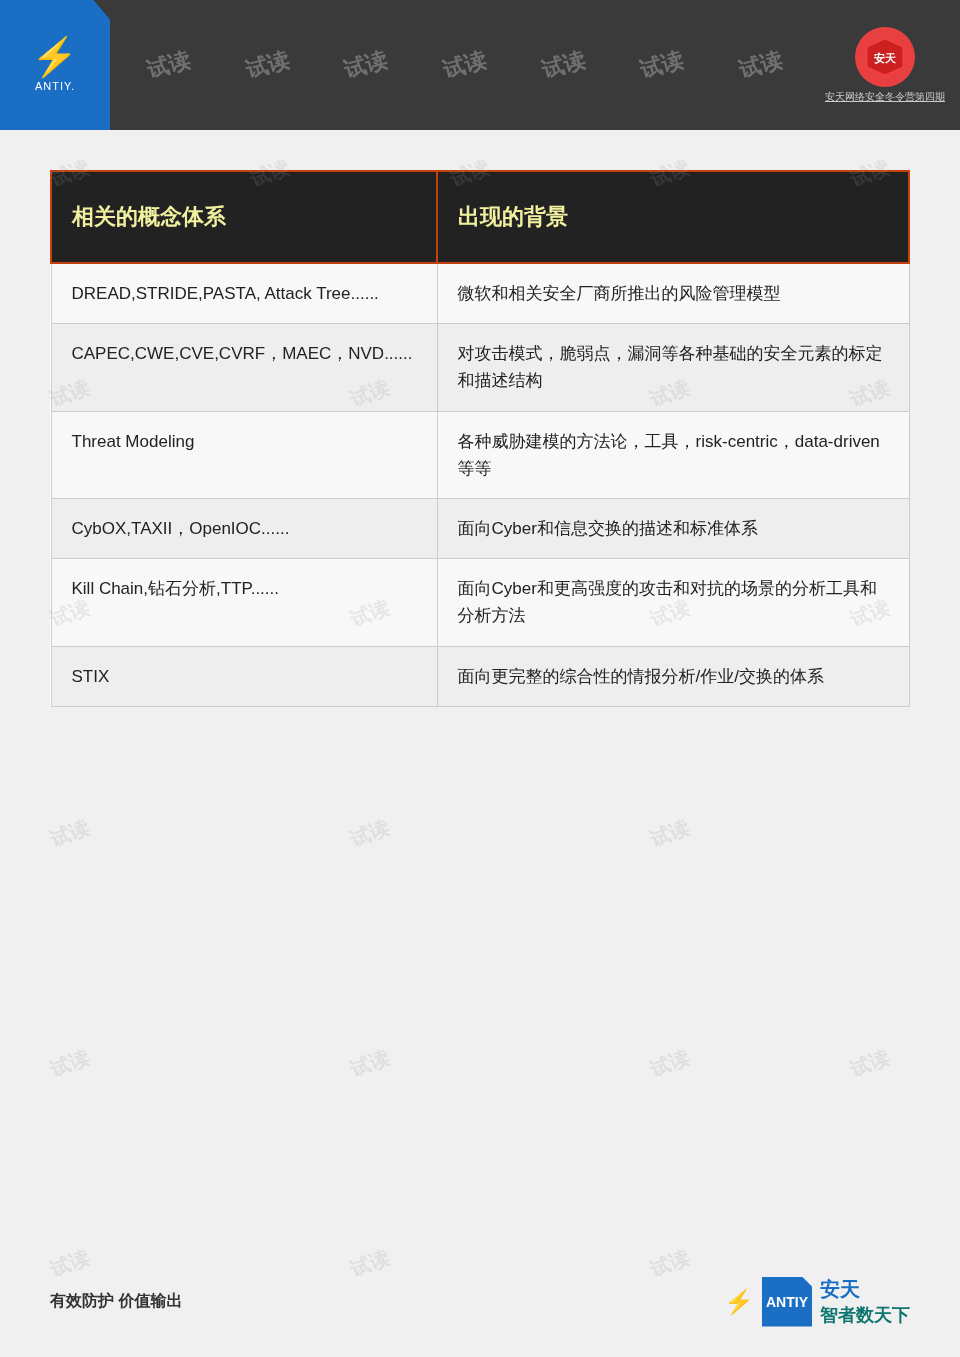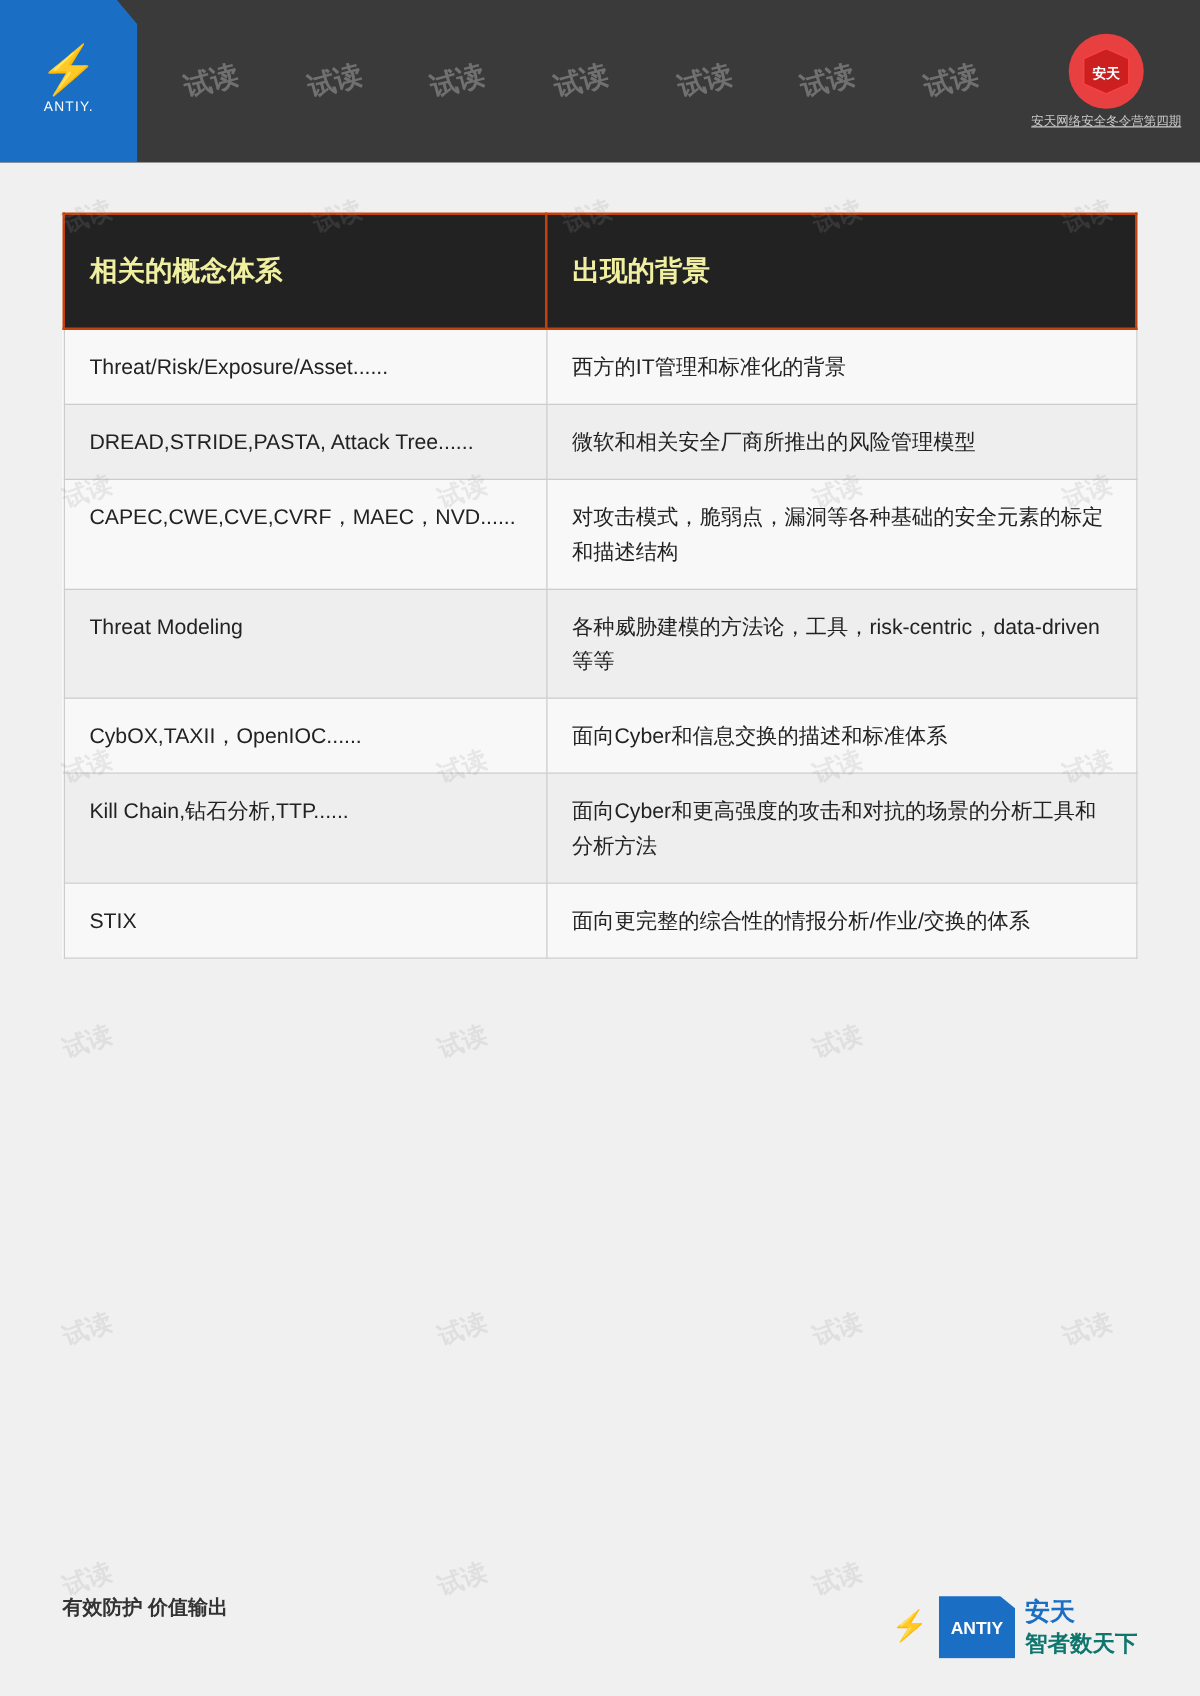--- a/index.html
+++ b/index.html
@@ -159,37 +159,38 @@
     .col-right { width: 55%; }
 
     
     .footer {
       position: absolute;
       bottom: 20px;
       left: 0;
       right: 0;
       padding: 10px 50px;
       display: flex;
+      align-items: center;
       justify-content: space-between;
     }
 
     .footer-left {
       color: #333;
       font-size: 16px;
       font-weight: bold;
     }
 
     .footer-right {
       display: flex;
       align-items: center;
       gap: 8px;
     }
 
     .footer-logo-icon {
-      width: 61px;
+      width: 50px;
       height: 50px;
       background: #1a6fc4;
       display: flex;
       align-items: center;
       justify-content: center;
       color: white;
       font-size: 14px;
       font-weight: bold;
       clip-path: polygon(0 0, 80% 0, 100% 20%, 100% 100%, 0 100%);
     }
@@ -247,24 +248,20 @@
 
 <div class="main-content">
   <table class="data-table">
     <thead>
       <tr>
         <th class="col-left">相关的概念体系</th>
         <th class="col-right">出现的背景</th>
       </tr>
     </thead>
     <tbody id="table-body">
-    <tr>
-          <td>Threat/Risk/Exposure/Asset......</td>
-          <td>西方的IT管理和标准化的背景</td>
-        </tr>
         <tr>
           <td>DREAD,STRIDE,PASTA, Attack Tree......</td>
           <td>微软和相关安全厂商所推出的风险管理模型</td>
         </tr>
         <tr>
           <td>CAPEC,CWE,CVE,CVRF，MAEC，NVD......</td>
           <td>对攻击模式，脆弱点，漏洞等各种基础的安全元素的标定和描述结构</td>
         </tr>
         <tr>
           <td>Threat Modeling</td>

